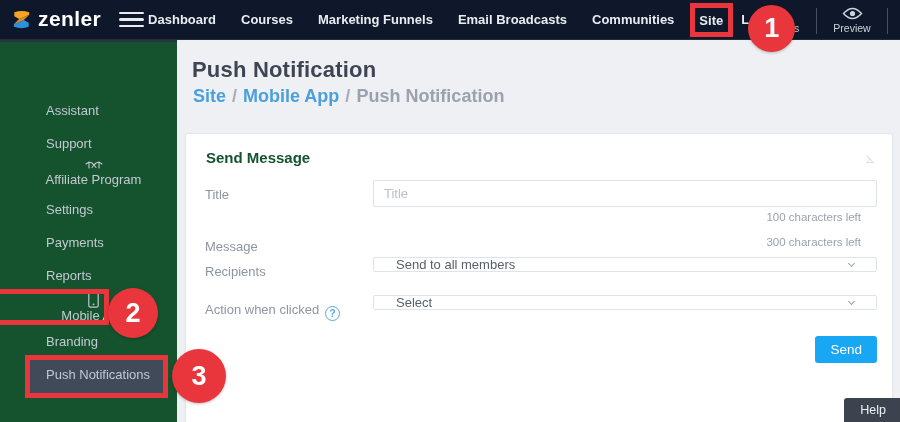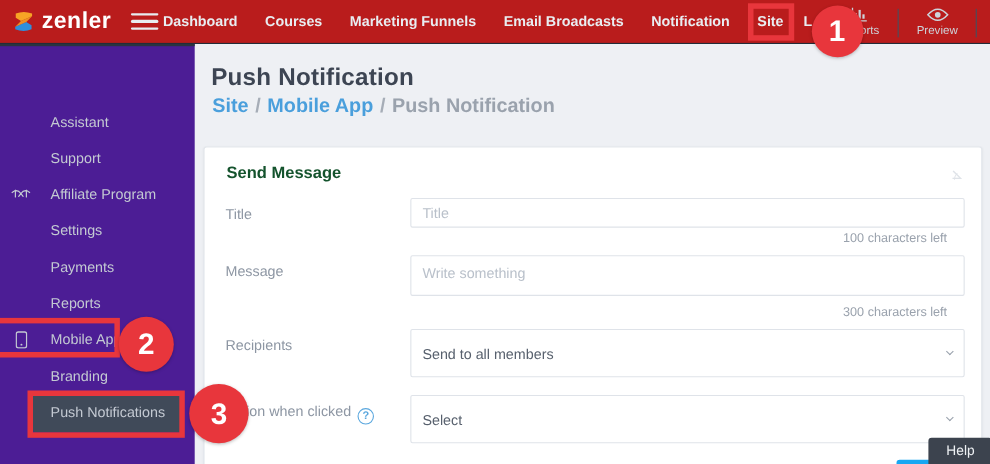--- a/index.html
+++ b/index.html
@@ -6,21 +6,21 @@
   html, body { margin: 0; padding: 0; }
   body {
     width: 900px; height: 422px; overflow: hidden; position: relative;
     font-family: "Liberation Sans", sans-serif;
     background: #eef0f4;
   }
 
   
   .navbar {
     position: absolute; top: 0; left: 0; right: 0; height: 40px;
-    background: #b91c1c; display: flex; align-items: center;
+    background: #0f172a; display: flex; align-items: center;
     padding: 0 8px 0 10px; z-index: 50; overflow: visible;
     border-bottom: 1px solid #232c38;
   }
   .brand { display: flex; align-items: center; gap: 5px; cursor: pointer; }
   .brand-name { color: #ffffff; font-size: 21px; font-weight: 600; letter-spacing: .4px; line-height: 1; padding-bottom: 3px; }
   .hamburger { margin-left: 14px; display: flex; flex-direction: column; gap: 4px; cursor: pointer; padding: 4px; }
   .hamburger span { display: block; width: 25px; height: 2.5px; background: #e8ecf0; border-radius: 2px; }
 
   .nav-menu { display: flex; align-items: center; gap: 25px; }
   .nav-item {
@@ -30,29 +30,29 @@
   .site-wrap { position: relative; display: inline-block; }
   .nav-item.partial { margin-left: -7px; }
 
   .nav-right { margin-left: auto; display: flex; align-items: flex-end; gap: 13px; padding-right: 4px; }
   .nav-tool { display: flex; flex-direction: column; align-items: center; gap: 2px; color: #cdd3da; font-size: 10.5px; cursor: pointer; min-width: 44px; }
   .nav-sep { width: 1px; height: 26px; background: #46505e; }
 
   
   .sidebar {
     position: absolute; top: 40px; left: 0; bottom: 0; width: 177px;
-    background: #4c1d95; z-index: 40; overflow: visible;
+    background: #14532d; z-index: 40; overflow: visible;
     border-top: 2px solid #2a3340;
   }
   .side-list { list-style: none; margin: 0; padding: 52px 0 0 0; }
   .side-item {
     position: relative; height: 33px; display: flex; align-items: center;
     padding-left: 46px; color: #c3c9d2; font-size: 13px; cursor: pointer; white-space: nowrap;
   }
-  .side-item.with-icon { padding-left: 10px; gap: 18px; }
+  .side-item.with-icon { padding-left: 10px; gap: 0; flex-direction: column; }
   .side-item .icn { display: inline-flex; width: 18px; justify-content: center; }
   .side-item .lbl { position: relative; z-index: 2; }
   .active-pill { position: absolute; left: 30px; top: -2px; width: 136px; height: 37px; background: #404a59; border-radius: 2px; z-index: 0; }
 
   
   .ann-box { position: absolute; border: 5px solid #e8363c; z-index: 4; pointer-events: none; }
   .ann-box.box-1 { left: -9px; right: -10px; top: -8px; bottom: -8px; }
   .ann-box.box-2 { left: -5px; top: -3px; width: 114px; height: 36px; }
   .ann-box.box-3 { left: 25px; top: -3px; width: 143px; height: 43px; }
   .ann-circle {
@@ -88,23 +88,23 @@
   .txt-input, .txt-area {
     width: 100%; border: 1px solid #dfe3e9; border-radius: 2px;
     font-family: "Liberation Sans", sans-serif; font-size: 13px; color: #4a5562;
     padding: 0 10px; outline: none;
   }
   .txt-input { height: 27px; }
   .txt-area { height: 37px; padding: 8px 10px; resize: none; }
   .txt-input::placeholder, .txt-area::placeholder { color: #b9c0ca; }
   .helper { text-align: right; font-size: 11.5px; color: #9aa2ad; margin: 4px 16px 9px; }
   .select-box {
-    height: 44px; border: 1px solid #dfe3e9; border-radius: 2px; background: #fff;
+    height: 15px; border: 1px solid #dfe3e9; border-radius: 2px; background: #fff;
     display: flex; align-items: center; justify-content: space-between;
-    padding: 0 10px; font-size: 13px; color: #57606d; cursor: pointer;
+    padding: 0 22px; font-size: 13px; color: #57606d; cursor: pointer;
   }
   .chev { width: 5px; height: 5px; border: solid #9aa2ad; border-width: 0 1.5px 1.5px 0; transform: rotate(45deg); margin-top: -3px; }
   .row-gap { height: 16px; }
   .q-icon {
     display: inline-flex; width: 15px; height: 15px; border-radius: 50%;
     border: 1px solid #5aa7de; color: #5aa7de; font-size: 10px; font-weight: bold;
     align-items: center; justify-content: center; margin-left: 6px; vertical-align: -3px; cursor: pointer;
   }
   .actions { display: flex; justify-content: flex-end; margin-top: 15px; }
   .send-btn {
@@ -137,21 +137,21 @@
     <span></span>
       <span></span>
       <span></span>
   </div>
 
   <nav class="nav-menu">
     <a class="nav-item">Dashboard</a>
     <a class="nav-item">Courses</a>
     <a class="nav-item">Marketing Funnels</a>
     <a class="nav-item">Email Broadcasts</a>
-    <a class="nav-item">Notification</a>
+    <a class="nav-item">Communities</a>
     <span class="site-wrap">
       <a class="nav-item">Site</a>
       <span class="ann-box box-1"></span>
       <span class="ann-circle c-1">1</span>
     </span>
     <a class="nav-item partial">L</a>
   </nav>
 
   <div class="nav-right">
     <div class="nav-tool">
@@ -246,21 +246,20 @@
         <label class="f-label">Title</label>
         <div class="f-control">
           <input class="txt-input" placeholder="Title" style="">
           <div class="helper">100 characters left</div>
         </div>
       </div>
 
       <div class="form-row">
         <label class="f-label">Message</label>
         <div class="f-control">
-          <textarea class="txt-area" placeholder="Write something" style=""></textarea>
           <div class="helper">300 characters left</div>
         </div>
       </div>
 
       <div class="form-row">
         <label class="f-label">Recipients</label>
         <div class="f-control">
           <div class="select-box">
             <span>Send to all members</span>
             <span class="chev"></span>

